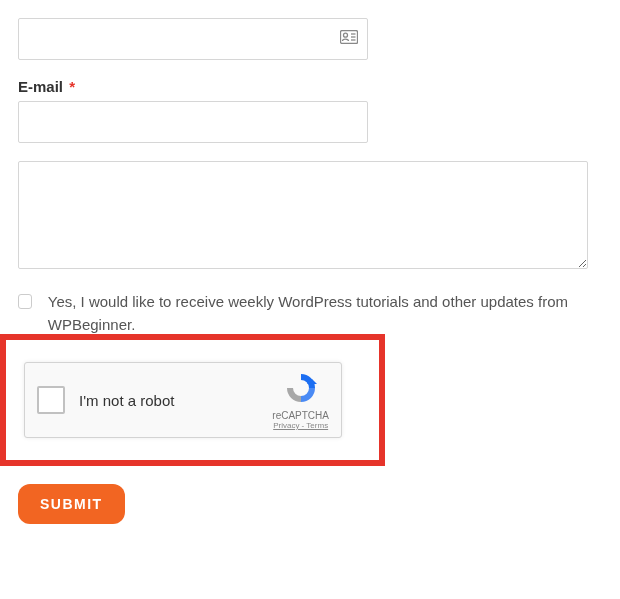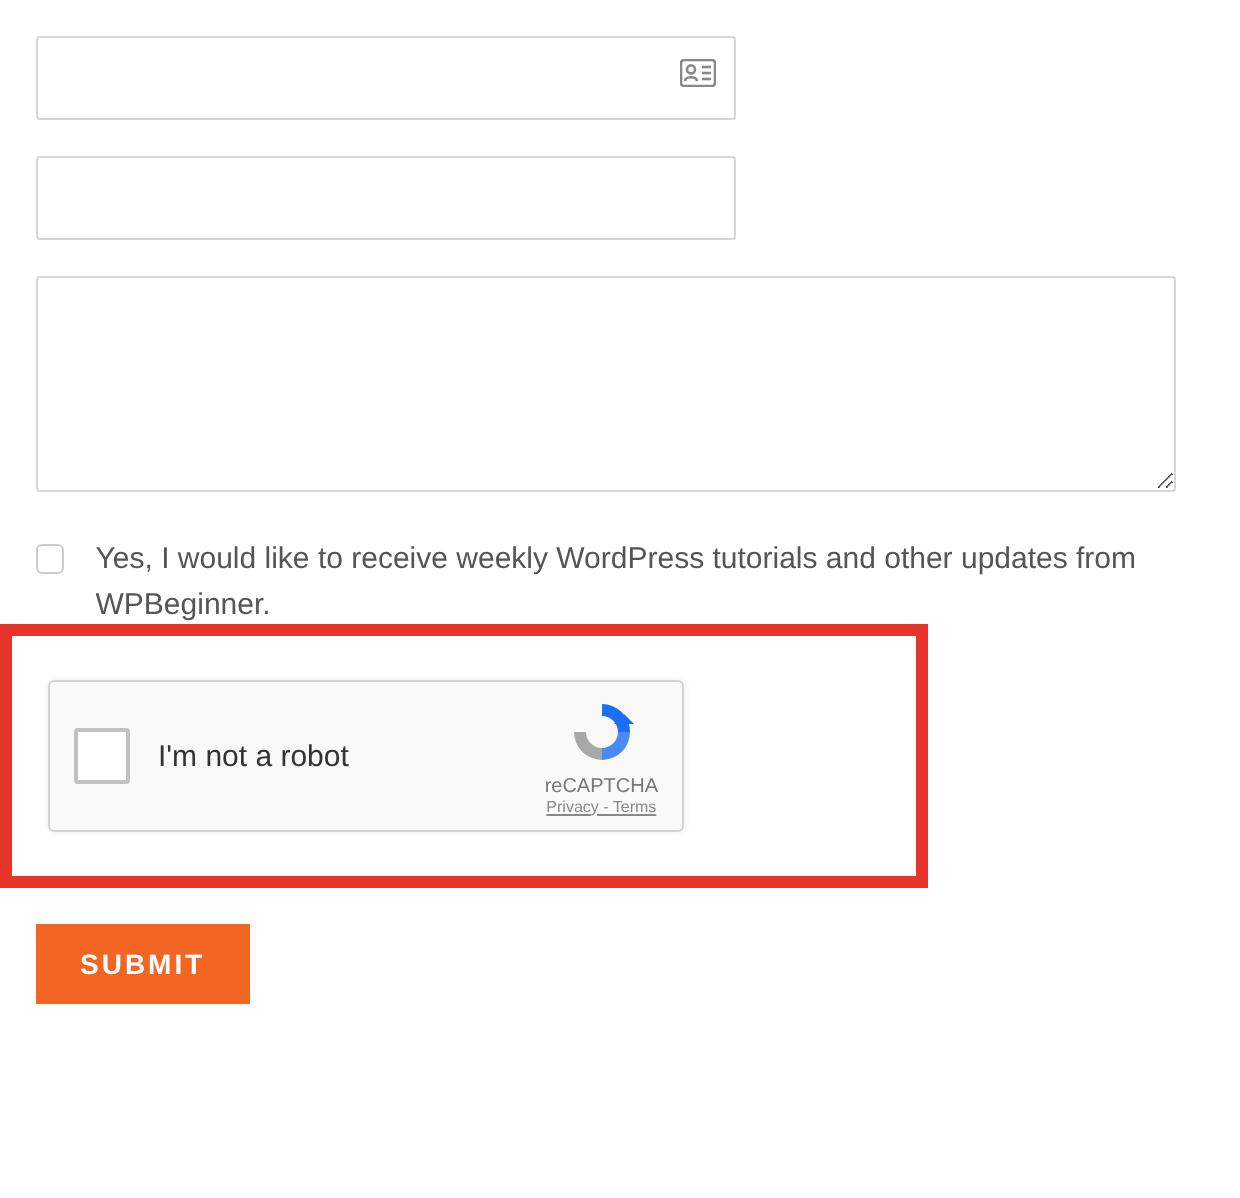--- a/index.html
+++ b/index.html
@@ -63,21 +63,21 @@
     margin-top: 3px;
     border: 1px solid #ccc;
     border-radius: 3px;
     appearance: none;
     background: #fff;
   }
   .highlight-box {
     border: 6px solid #e6342a;
     padding: 22px 18px;
     margin-left: -18px;
-    width: 464px;
+    width: 385px;
     margin-bottom: 18px;
     margin-top: -12px;
     background: #fff;
   }
   .recaptcha {
     width: 318px;
     height: 76px;
     border: 1px solid #d3d3d3;
     border-radius: 3px;
     background: #f9f9f9;
@@ -111,21 +111,21 @@
   .recaptcha-brand { font-size: 10px; color: #777; margin-top: 1px; }
   .recaptcha-links { font-size: 8px; color: #888; text-decoration: underline; }
   .submit-btn {
     background: #f26522;
     color: #fff;
     border: none;
     padding: 12px 22px;
     font-size: 14px;
     font-weight: 700;
     letter-spacing: 1.5px;
-    border-radius: 0;
+    border-radius: 12px;
     cursor: pointer;
   }
 </style>
 </head>
 <body>
 
 
 
 
 <div class="field">
@@ -139,20 +139,24 @@
         <line x1="11" y1="4" x2="15.5" y2="4" stroke="#888" stroke-width="1.3"></line>
         <line x1="11" y1="7" x2="15.5" y2="7" stroke="#888" stroke-width="1.3"></line>
         <line x1="11" y1="10" x2="15.5" y2="10" stroke="#888" stroke-width="1.3"></line>
       </svg>
     </span>
   </div>
 </div>
 
 
 <div class="field">
+  <label class="field-label">
+    <span>E-mail</span>
+    <span class="req">*</span>
+  </label>
   <input type="text" class="text-input" value="" style="">
 </div>
 
 
 <div class="field">
   <textarea class="textarea" style=""></textarea>
 </div>
 
 
 <div class="checkbox-row">

